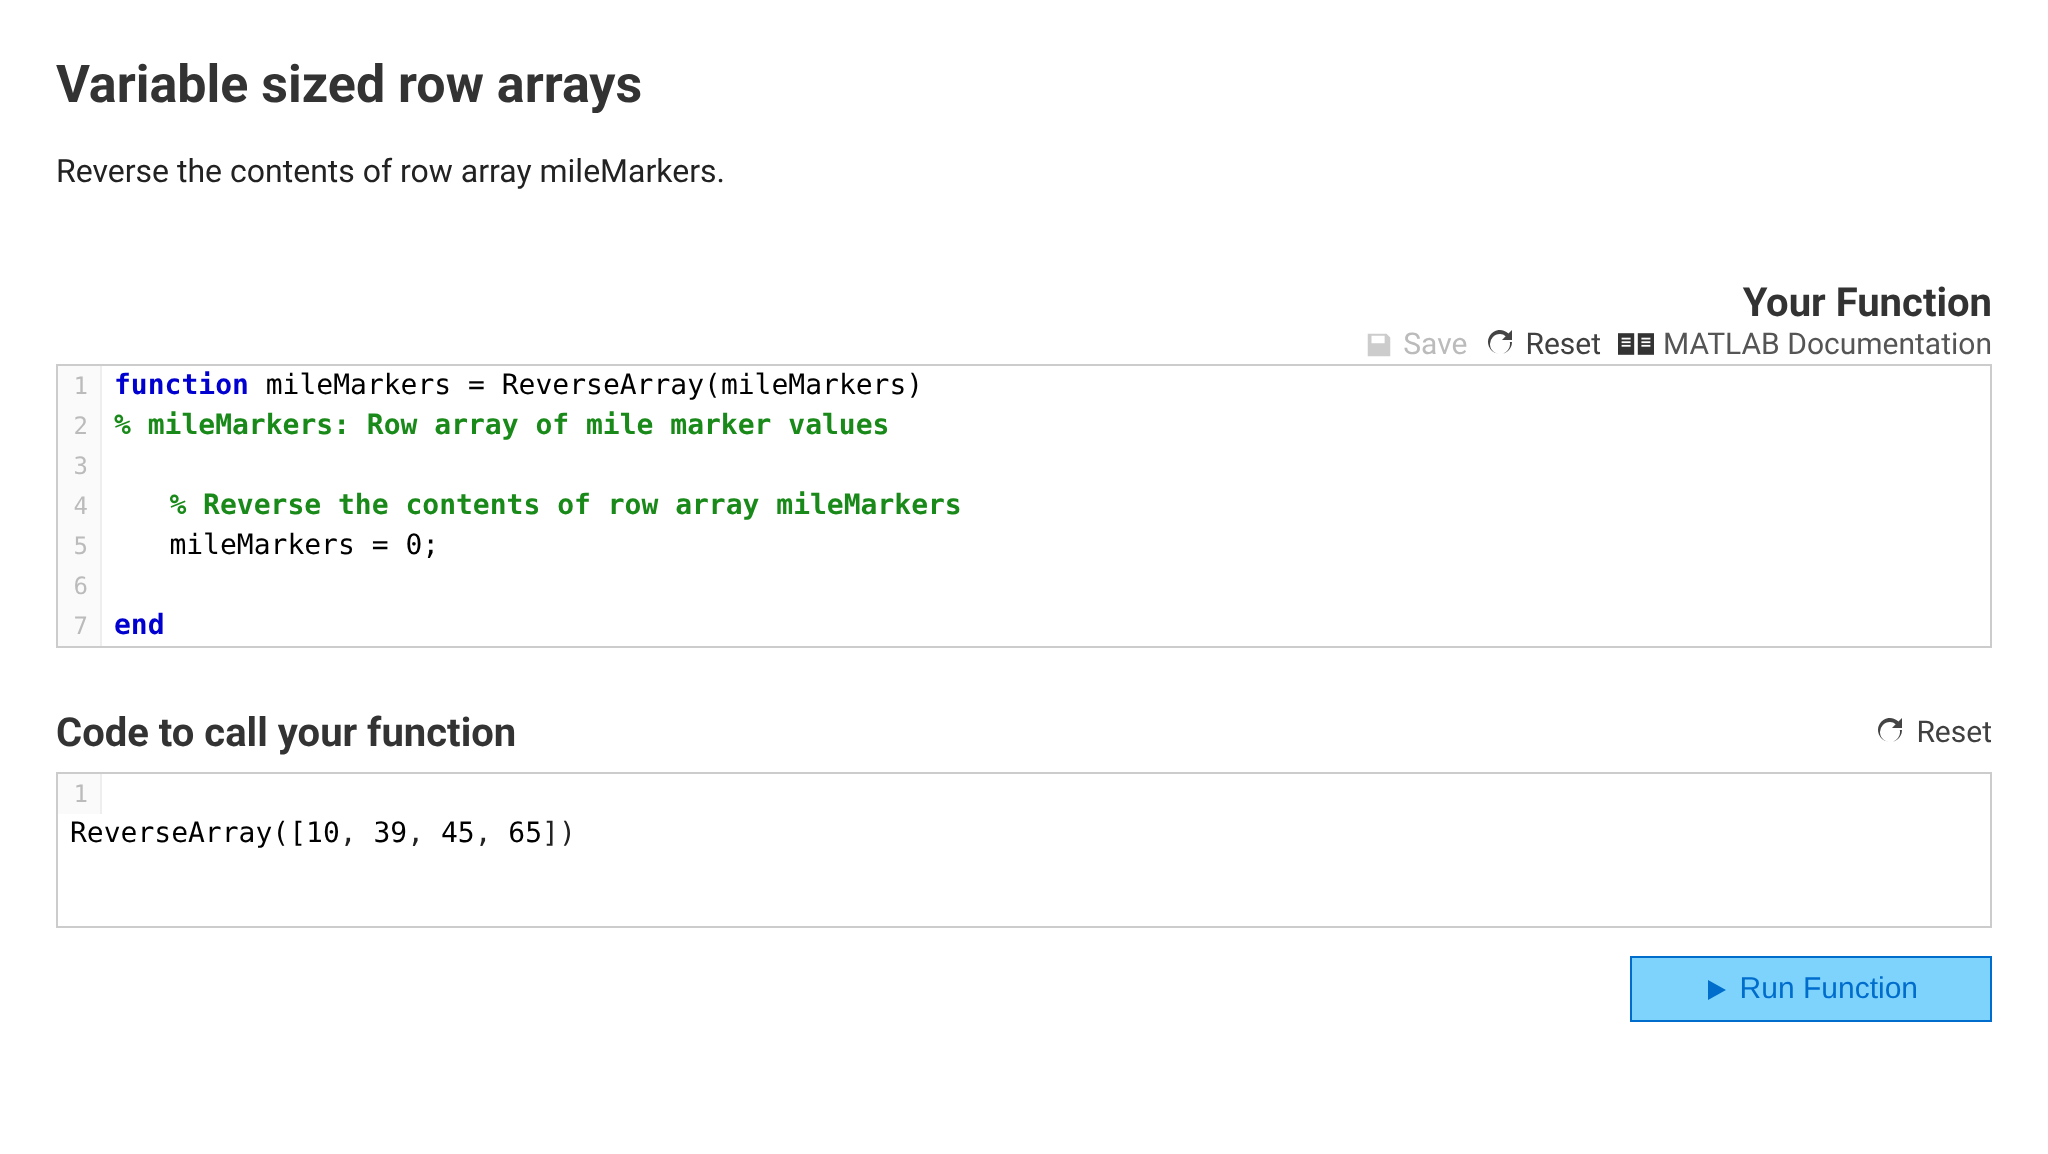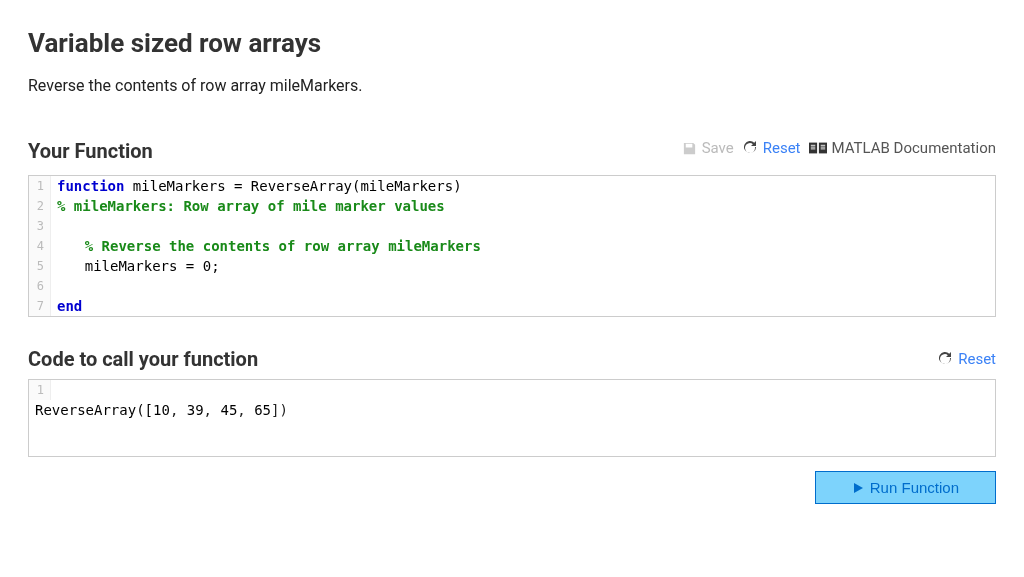--- a/index.html
+++ b/index.html
@@ -1,22 +1,22 @@
 <!DOCTYPE html>
 <html><head>
   <meta charset="utf-8">
   <style>
     * { margin: 0; padding: 0; box-sizing: border-box; }
     body { font-family: -apple-system, BlinkMacSystemFont, "Segoe UI", Roboto, "Helvetica Neue", Arial, sans-serif; color: #222; background: #fff; padding: 28px 28px 0; }
     .page-title { font-size: 26px; font-weight: 700; color: #333; margin-bottom: 18px; }
     .problem-desc { font-size: 16px; color: #222; margin-bottom: 44px; font-weight: 400; }
-    .section-row { display: flex; align-items: flex-start; justify-content: space-between; margin-bottom: 12px; }
+    .section-row { display: flex; align-items: flex-end; justify-content: space-between; margin-bottom: 1px; flex-direction: column; }
     .section-title { font-size: 20px; font-weight: 700; color: #333; }
     .toolbar { display: flex; align-items: center; gap: 8px; }
-    .toolbar-btn { display: inline-flex; align-items: center; gap: 5px; color: #3b82f6; font-size: 15px; cursor: pointer; }
+    .toolbar-btn { display: inline-flex; align-items: center; gap: 5px; color: #404040; font-size: 15px; cursor: pointer; }
     .toolbar-btn.disabled { color: #bbb; cursor: default; }
     .toolbar-btn.doclink { color: #555; }
     .editor { border: 1px solid #ccc; font-family: "DejaVu Sans Mono", Menlo, Consolas, monospace; font-size: 14px; line-height: 1.45; margin-bottom: 30px; background: #fff; }
     .editor .line { display: flex; }
     .gutter { width: 22px; text-align: right; padding-right: 6px; color: #bbb; background: #fafafa; border-right: 1px solid #eee; font-size: 12px; line-height: 20px; user-select: none; flex-shrink: 0; }
     .code { padding-left: 6px; white-space: pre; line-height: 20px; }
     .kw { color: #0000d0; font-weight: bold; }
     .fn { color: #000; }
     .cm { color: #198a19; font-weight: bold; margin-top: 17px; }
     .num { color: #000; }

